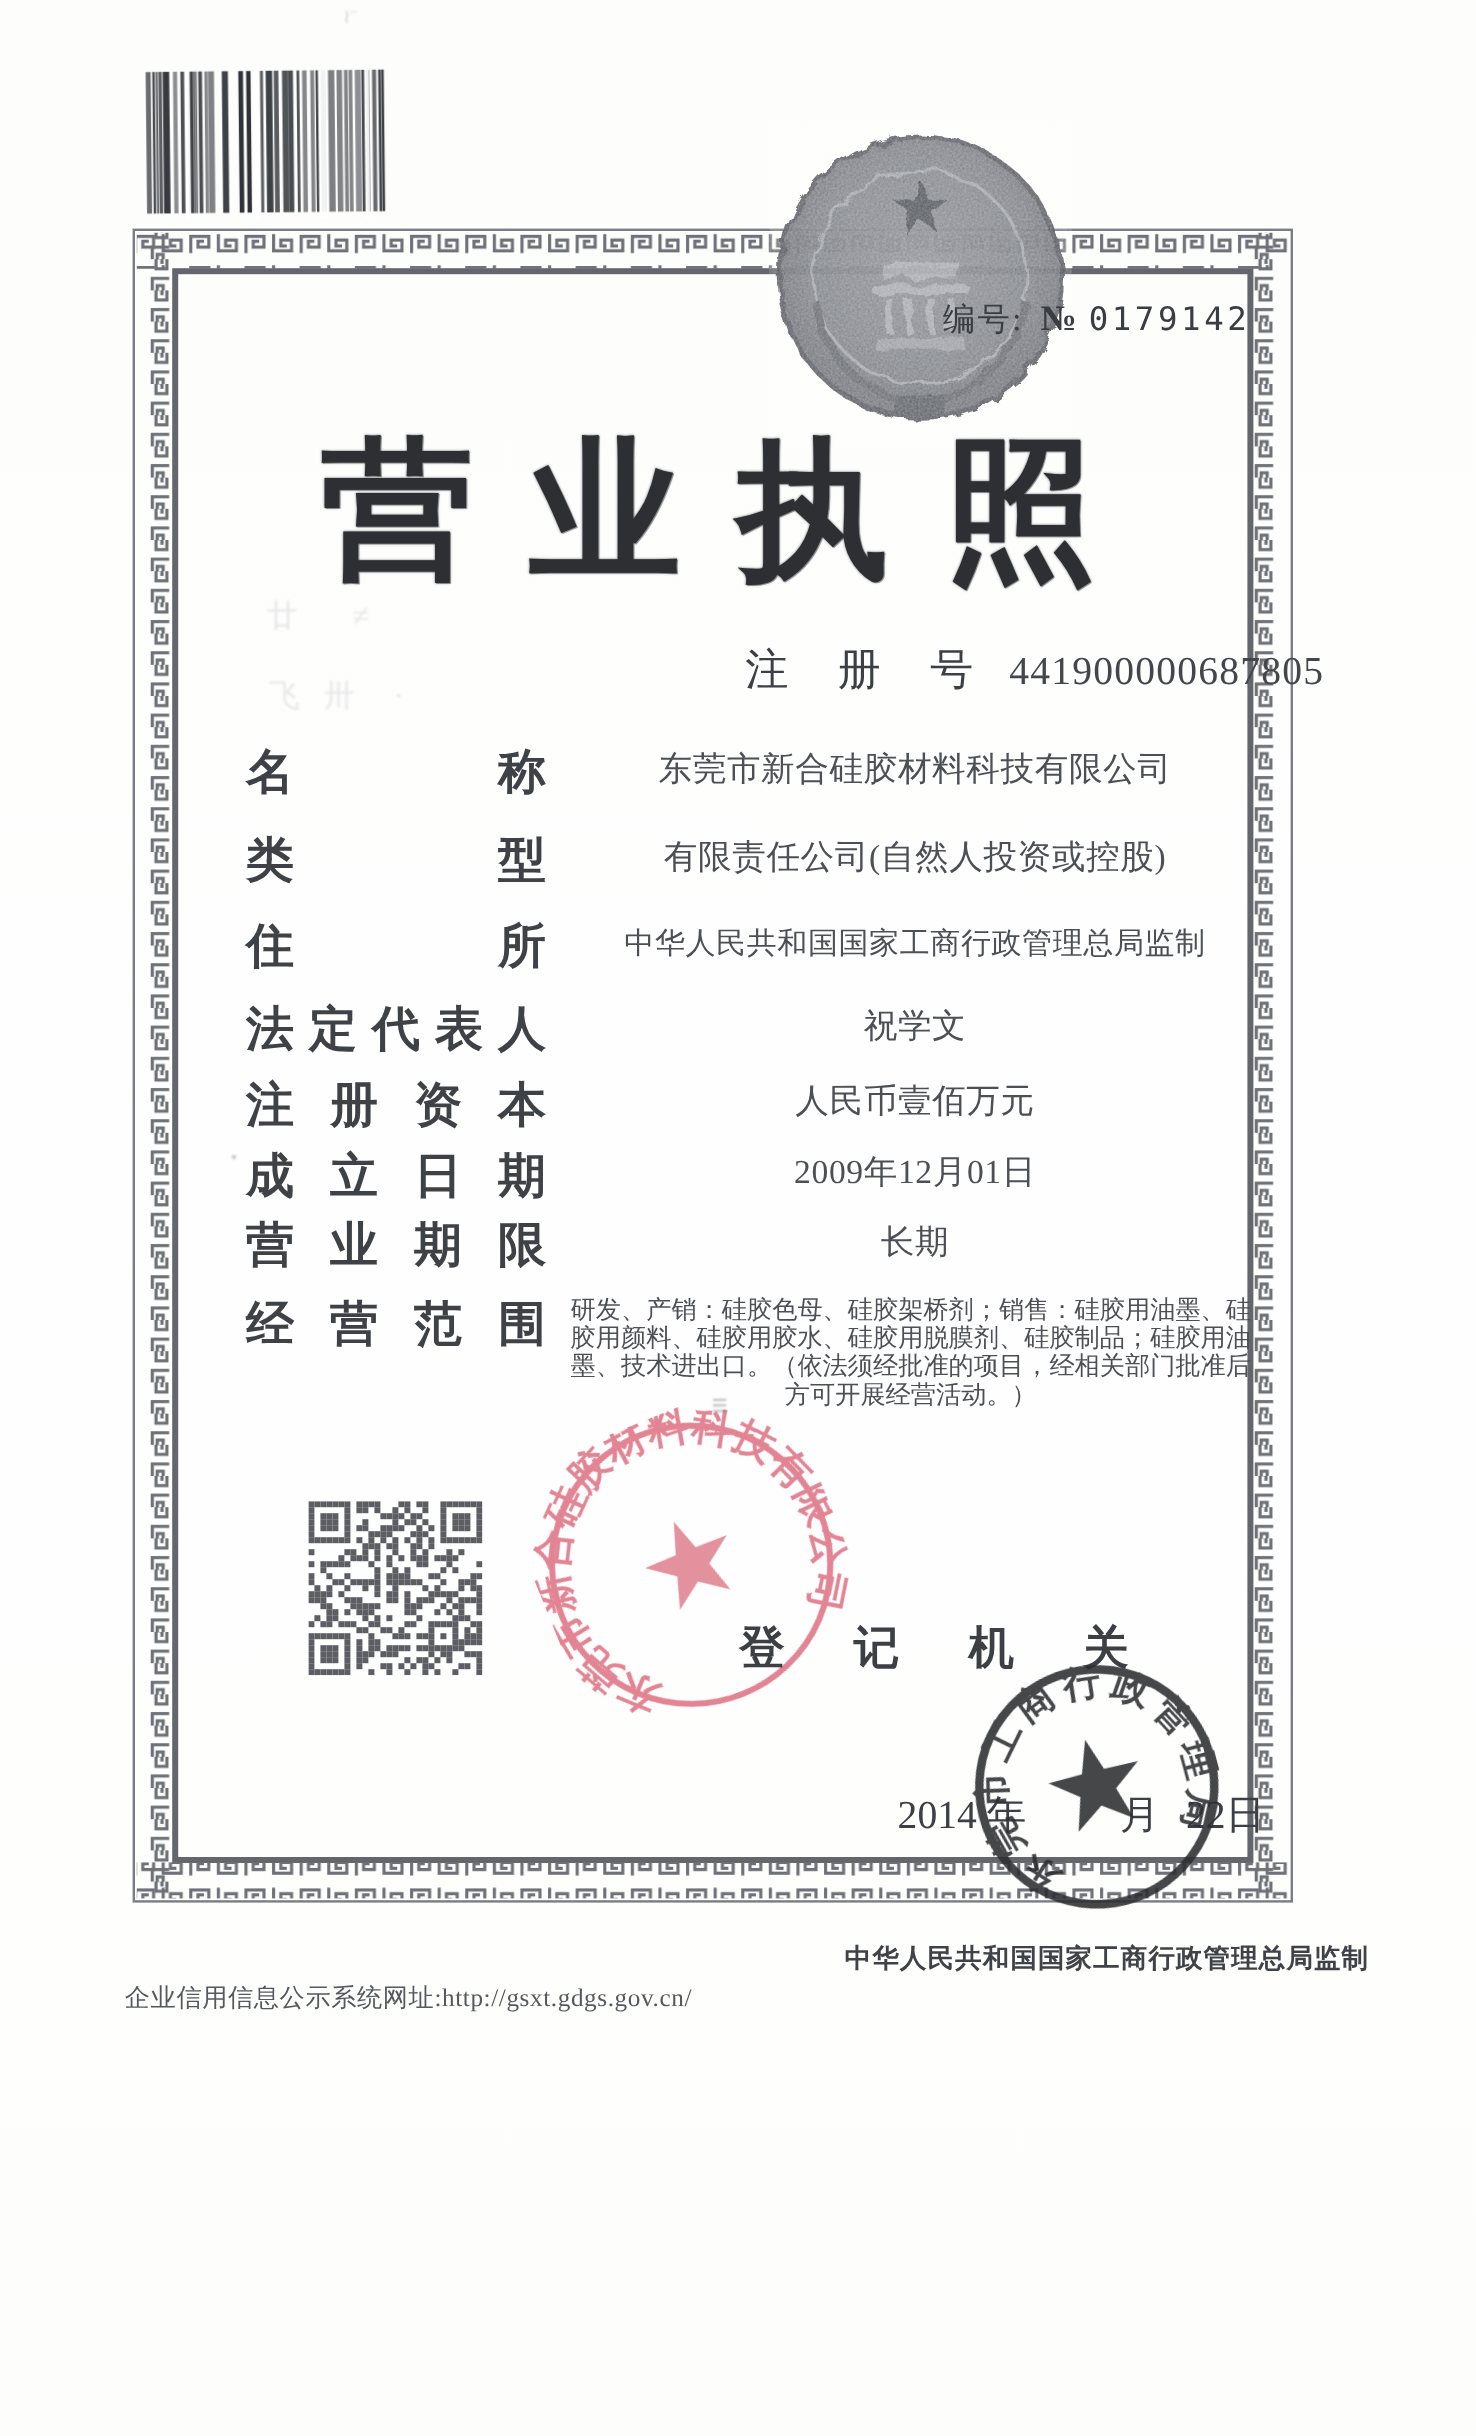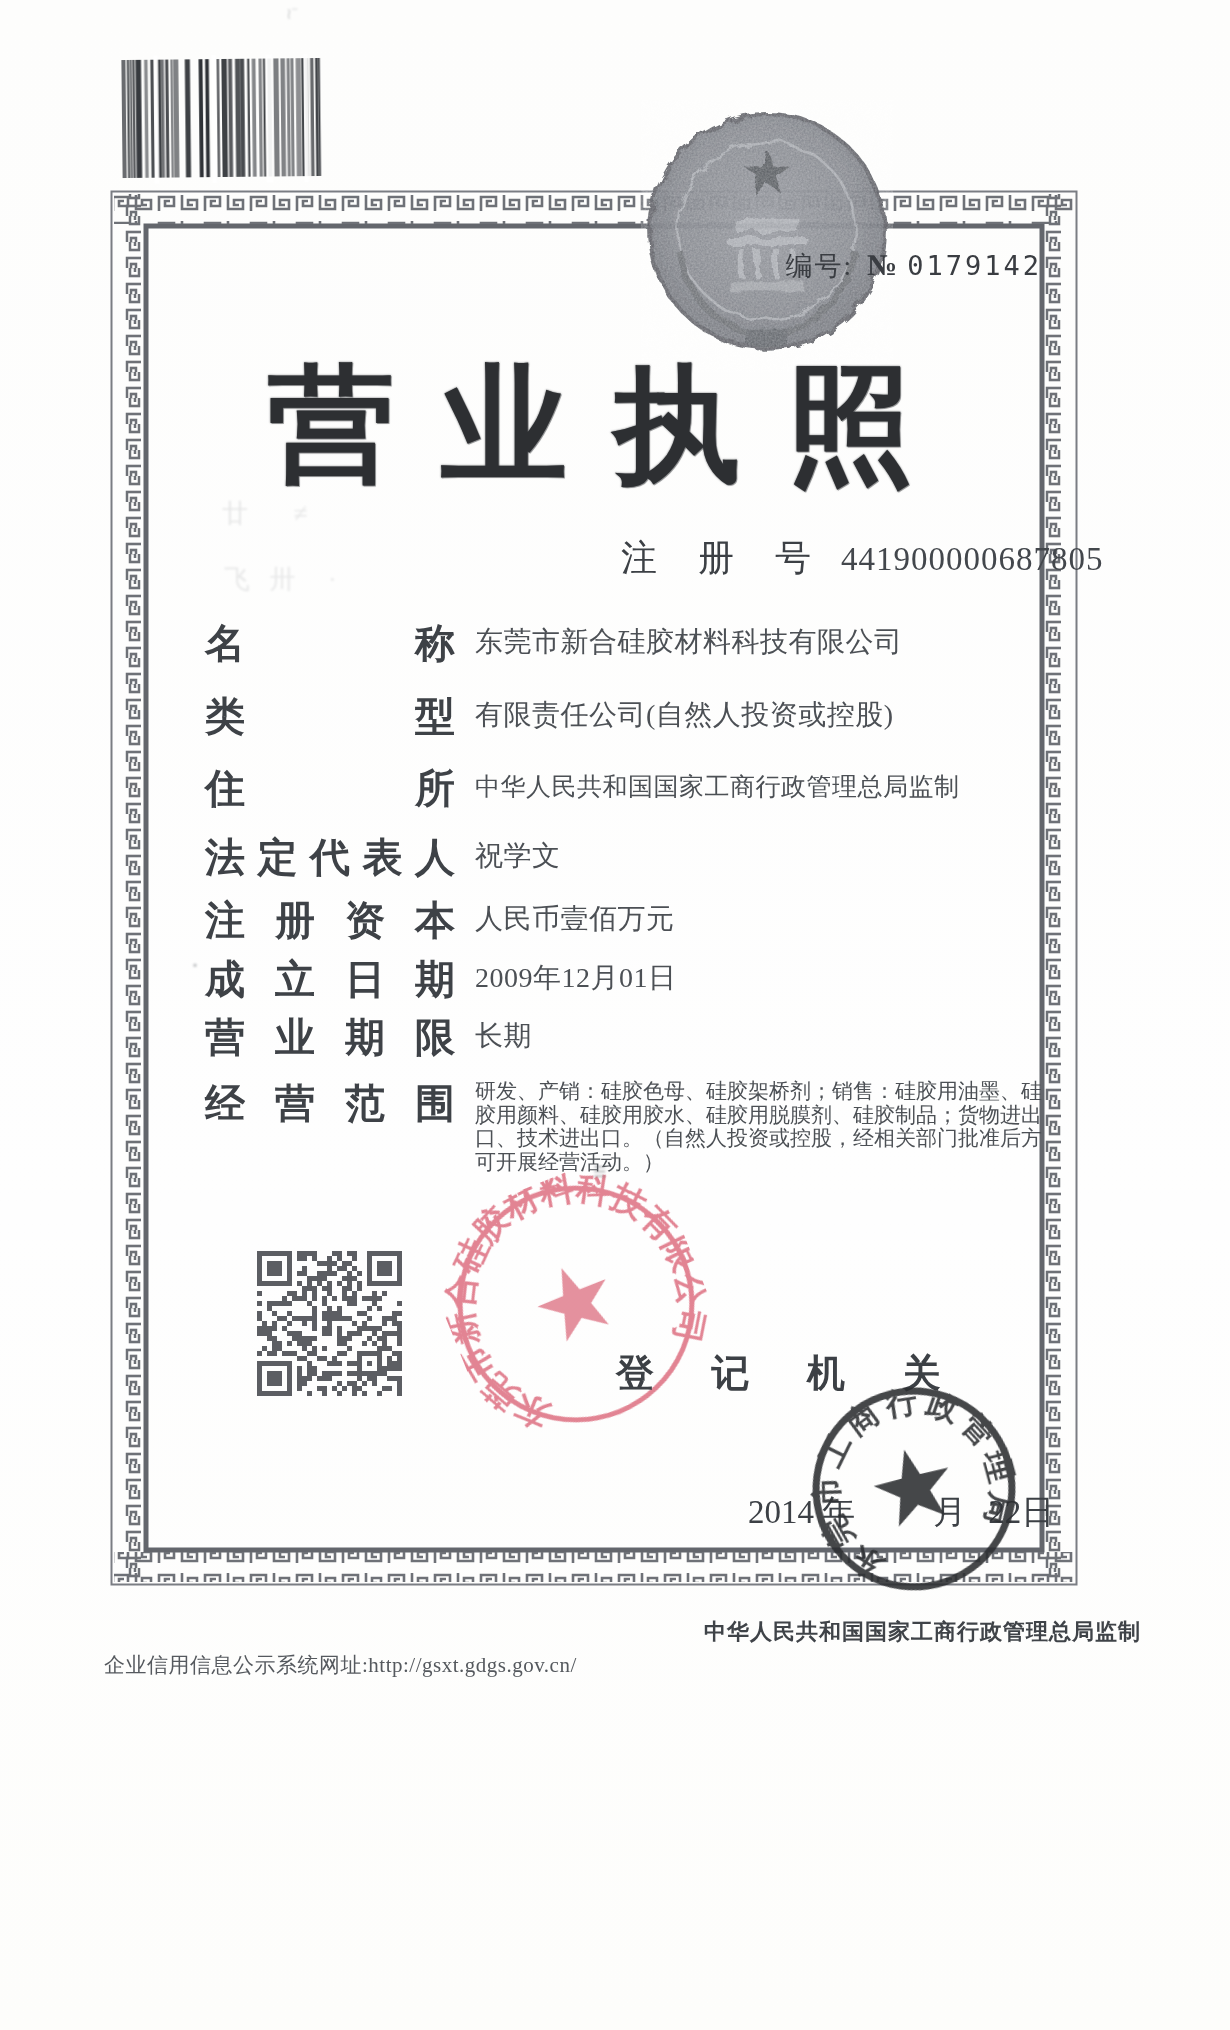--- a/index.html
+++ b/index.html
@@ -1,19 +1,19 @@
 <!DOCTYPE html>
 <html><head>
 <meta charset="utf-8">
 <style>
   html,body{margin:0;padding:0;background:#ffffff;}
   #canvas{
     position:relative;width:1230px;height:2030px;overflow:hidden;
     background:linear-gradient(180deg,#fdfdfc 0%,#fefefe 60%,#fdfdfb 100%);
-    font-family:"Liberation Serif","DejaVu Serif",serif;color:#35383d;
+    font-family:"Liberation Serif","DejaVu Serif",serif;color:#35383d;text-align:center;
   }
   .abs{position:absolute;}
 
   
   #barcode{left:116px;top:55px;width:212px;height:128px;transform:rotate(-.6deg);filter:blur(.3px);}
 
   
   #emblem{left:641px;top:100px;width:252px;height:272px;opacity:.95;filter:blur(.4px);}
 
   
@@ -244,21 +244,21 @@
       </div>
     <div class="fvalue">长期</div>
   </div>
   <div class="abs field-row" style="top:1076px">
     <div class="flabel spread">
         <span>经</span>
         <span>营</span>
         <span>范</span>
         <span>围</span>
       </div>
-    <div class="fvalue scope">研发、产销：硅胶色母、硅胶架桥剂；销售：硅胶用油墨、硅胶用颜料、硅胶用胶水、硅胶用脱膜剂、硅胶制品；货物进出口、技术进出口。（自然人投资或控股，经相关部门批准后方可开展经营活动。）</div>
+    <div class="fvalue scope">研发、产销：硅胶色母、硅胶架桥剂；销售：硅胶用油墨、硅胶用颜料、硅胶用胶水、硅胶用脱膜剂、硅胶制品；硅胶用油墨、技术进出口。（依法须经批准的项目，经相关部门批准后方可开展经营活动。）</div>
   </div>
 
   <svg id="qr" class="abs" viewBox="0 0 145 145">
       <rect x="0" y="0" width="5" height="5" fill="#46494e"></rect>
       <rect x="5" y="0" width="5" height="5" fill="#46494e"></rect>
       <rect x="10" y="0" width="5" height="5" fill="#46494e"></rect>
       <rect x="15" y="0" width="5" height="5" fill="#46494e"></rect>
       <rect x="20" y="0" width="5" height="5" fill="#46494e"></rect>
       <rect x="25" y="0" width="5" height="5" fill="#46494e"></rect>
       <rect x="30" y="0" width="5" height="5" fill="#46494e"></rect>

